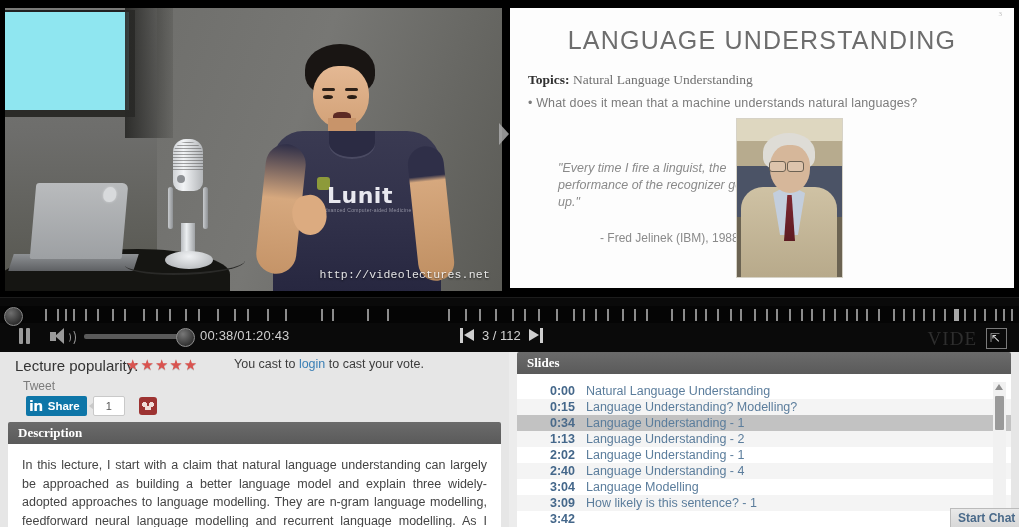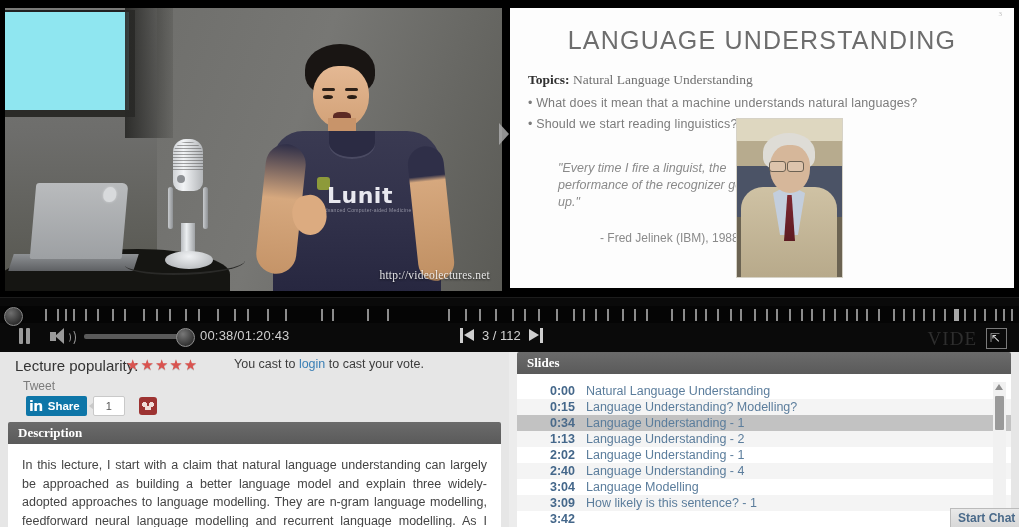--- a/index.html
+++ b/index.html
@@ -245,21 +245,21 @@
     position: absolute; left: 32px; top: 48px;
     width: 34px; height: 40px;
     background: #dcab80;
     border-radius: 45% 45% 50% 50%;
     transform: rotate(-14deg);
   }
   .watermark {
     position: absolute;
     right: 12px; bottom: 10px;
     color: rgba(255,255,255,.88);
-    font-family: Liberation Serif, serif;
+    font-family: Liberation Mono, monospace;
     font-size: 11.5px;
     letter-spacing: .2px;
     text-shadow: 0 1px 2px rgba(0,0,0,.7);
   }
 
   
   .slide-pane {
     position: absolute;
     left: 505px; top: 0;
     width: 514px; height: 297px;
@@ -791,21 +791,20 @@
     <div class="slide-pane">
       <div class="slide-canvas">
         <div class="slide-num">3</div>
         <div class="slide-title">LANGUAGE UNDERSTANDING</div>
         <div class="slide-topics">
           <b>Topics:</b>
           <span class="topic-val">Natural Language Understanding</span>
         </div>
         <div class="bullets">
           <div class="bullet">• What does it mean that a machine understands natural languages?</div>
-          <div class="bullet">• Should we start reading linguistics?</div>
         </div>
         <div class="quote">"Every time I fire a linguist, the performance of the recognizer goes up."</div>
         <div class="quote-attr">- Fred Jelinek (IBM), 1988</div>
         <div class="portrait">
           <div class="pt-bg"></div>
           <div class="pt-jacket"></div>
           <div class="pt-shirt"></div>
           <div class="pt-tie"></div>
           <div class="pt-hair"></div>
           <div class="pt-face"></div>

